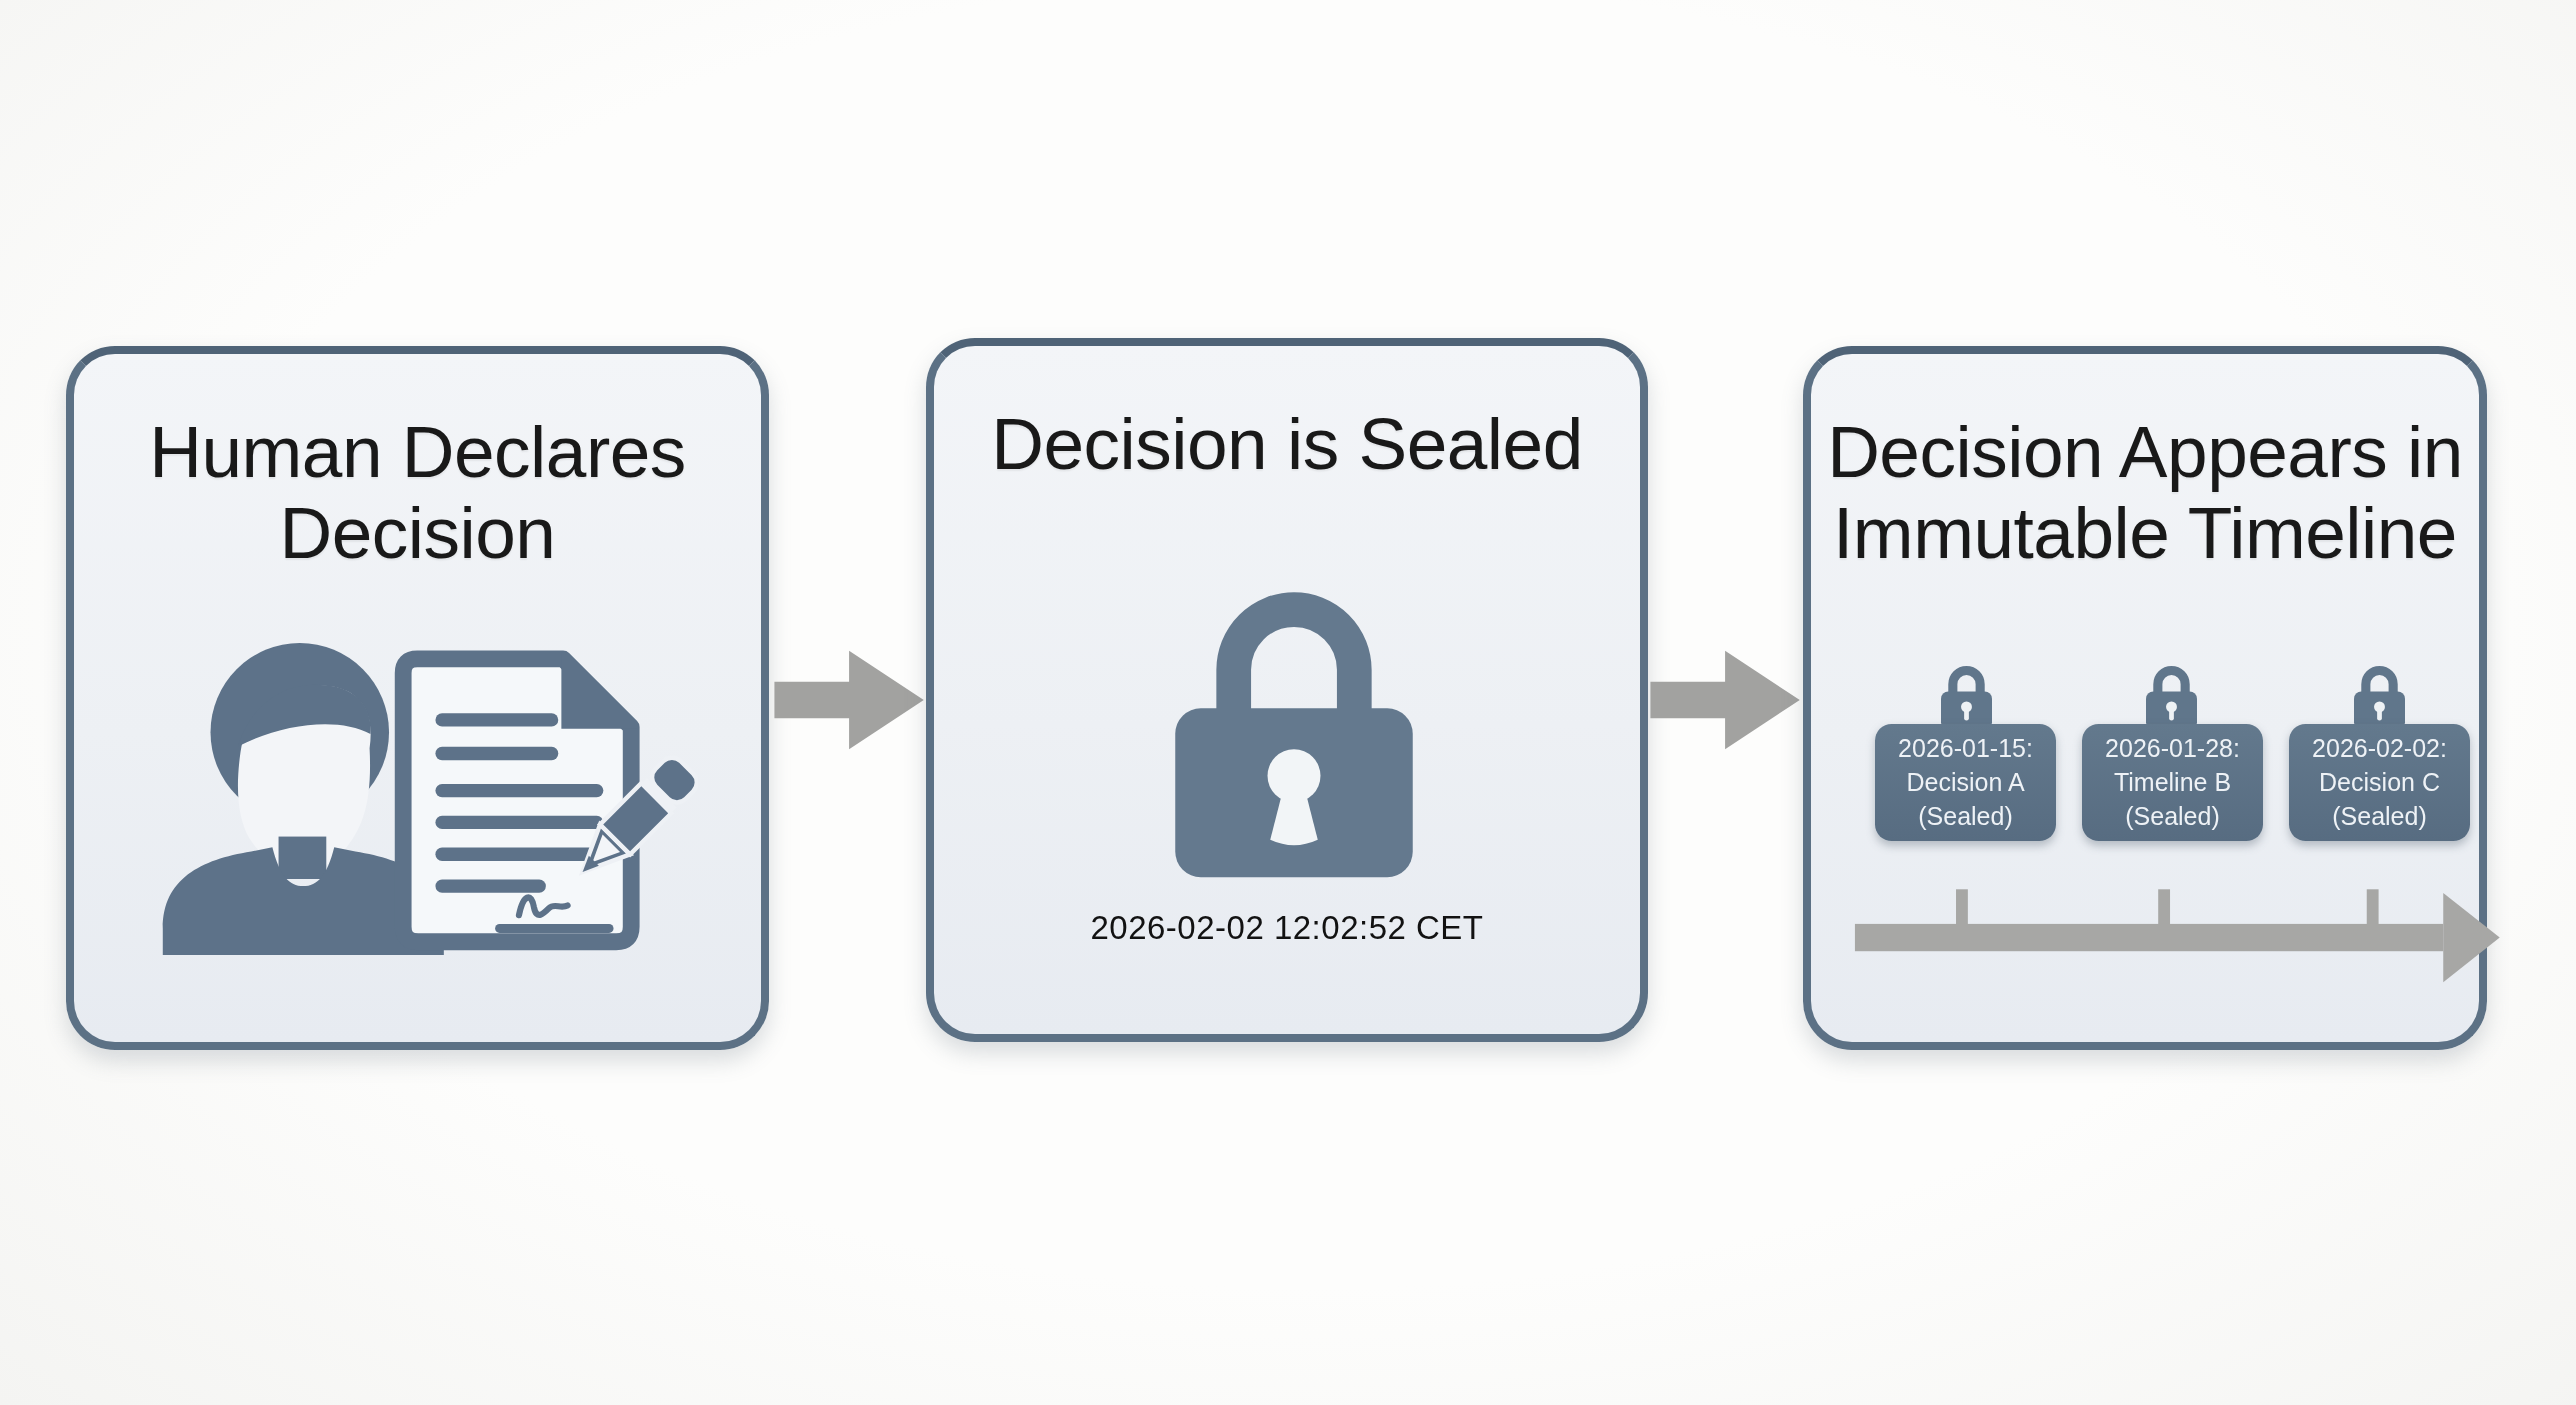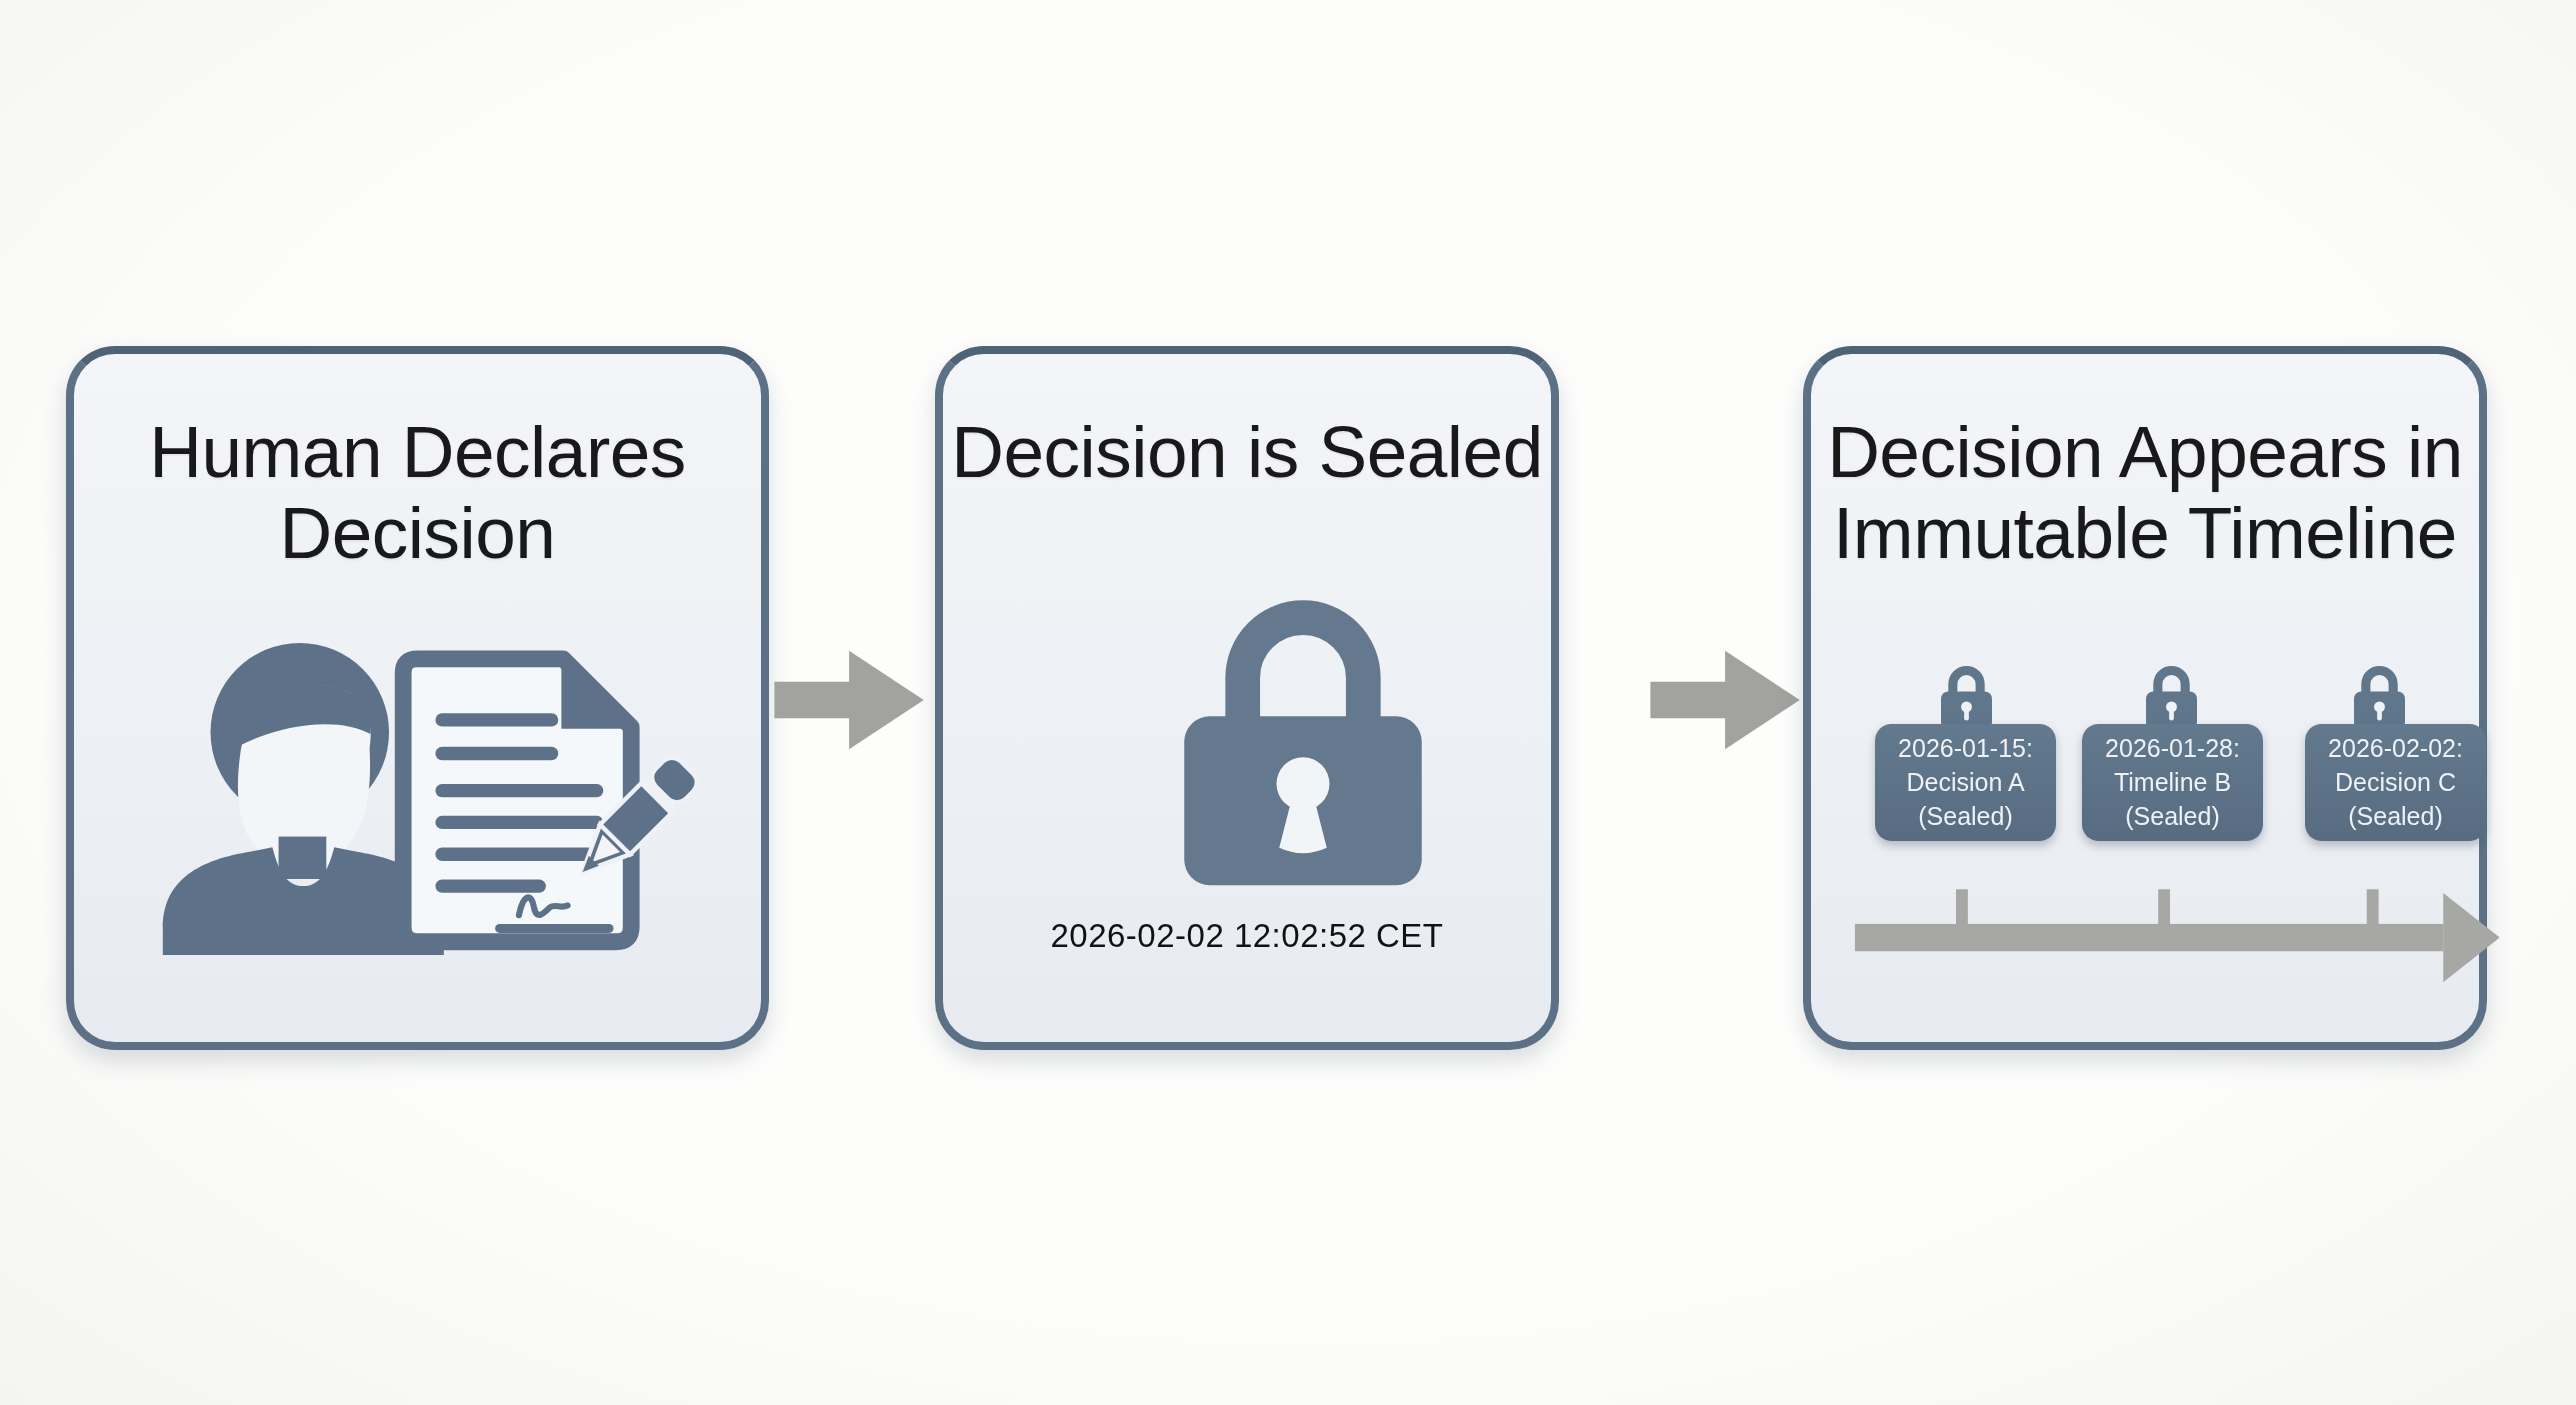--- a/index.html
+++ b/index.html
@@ -9,21 +9,21 @@
     font-family:"Liberation Sans", sans-serif;
     padding-left:48px;
   }
   .panel{
     position:absolute;box-sizing:border-box;
     border:8.2px solid #5c7185;border-top-color:#4f6377;border-radius:49px;
     background:linear-gradient(180deg,#f3f5f8 0%,#edf0f4 55%,#e7ebf1 100%);
     box-shadow:0 11px 22px rgba(90,105,120,.22);
   }
   .panel-1{left:66px;top:346px;width:703px;height:704px;}
-  .panel-2{left:926px;top:346px;width:624px;height:704px;margin-left:9px;}
+  .panel-2{left:926px;top:338px;width:722px;height:704px;}
   .panel-3{left:1803px;top:346px;width:684px;height:704px;}
   .panel-title{
     position:absolute;top:57px;left:0;right:0;text-align:center;
     font-size:73px;line-height:81px;font-weight:500;color:#191919;
     white-space:pre-line;letter-spacing:-0.5px;
     text-shadow:0 1.8px 1.8px rgba(0,0,0,.06);
   }
   .icon-abs{position:absolute;}
   .timestamp{
     position:absolute;top:563px;left:0;right:0;text-align:center;
@@ -136,21 +136,21 @@
     <div class="t-card" style="left:64px;">
       <div>2026-01-15:</div>
       <div>Decision A</div>
       <div>(Sealed)</div>
     </div>
     <div class="t-card" style="left:271px;">
       <div>2026-01-28:</div>
       <div>Timeline B</div>
       <div>(Sealed)</div>
     </div>
-    <div class="t-card" style="left:494px;">
+    <div class="t-card" style="left:478px;">
       <div>2026-02-02:</div>
       <div>Decision C</div>
       <div>(Sealed)</div>
     </div>
 
     <svg class="icon-abs" style="left:37px;top:528px;" width="655" height="102" viewBox="0 0 716 112">
       <rect x="6" y="46" width="646" height="30" fill="#a7a7a5"></rect>
       <rect x="117" y="8" width="13" height="40" fill="#a7a7a5"></rect>
       <rect x="339" y="8" width="13" height="40" fill="#a7a7a5"></rect>
       <rect x="568" y="8" width="13" height="40" fill="#a7a7a5"></rect>

